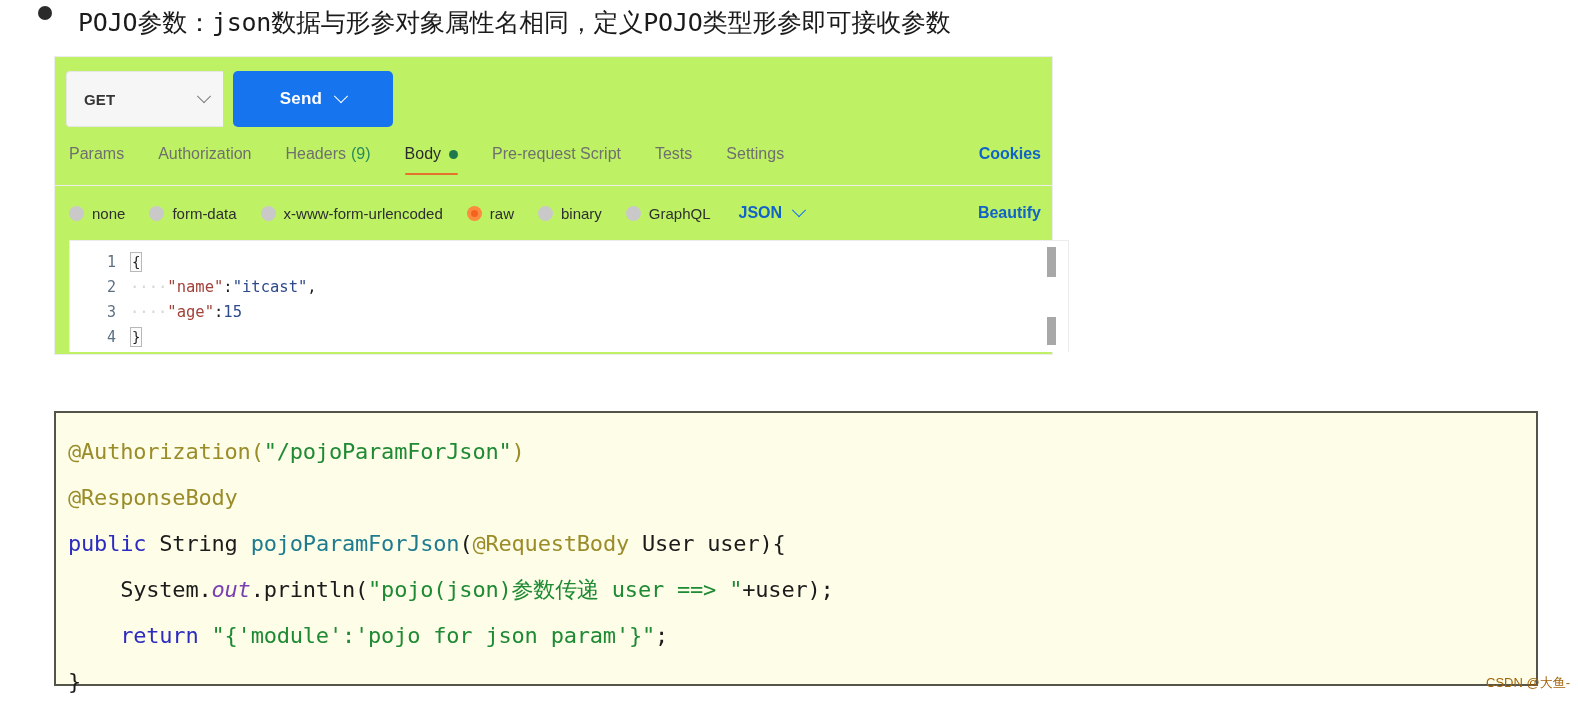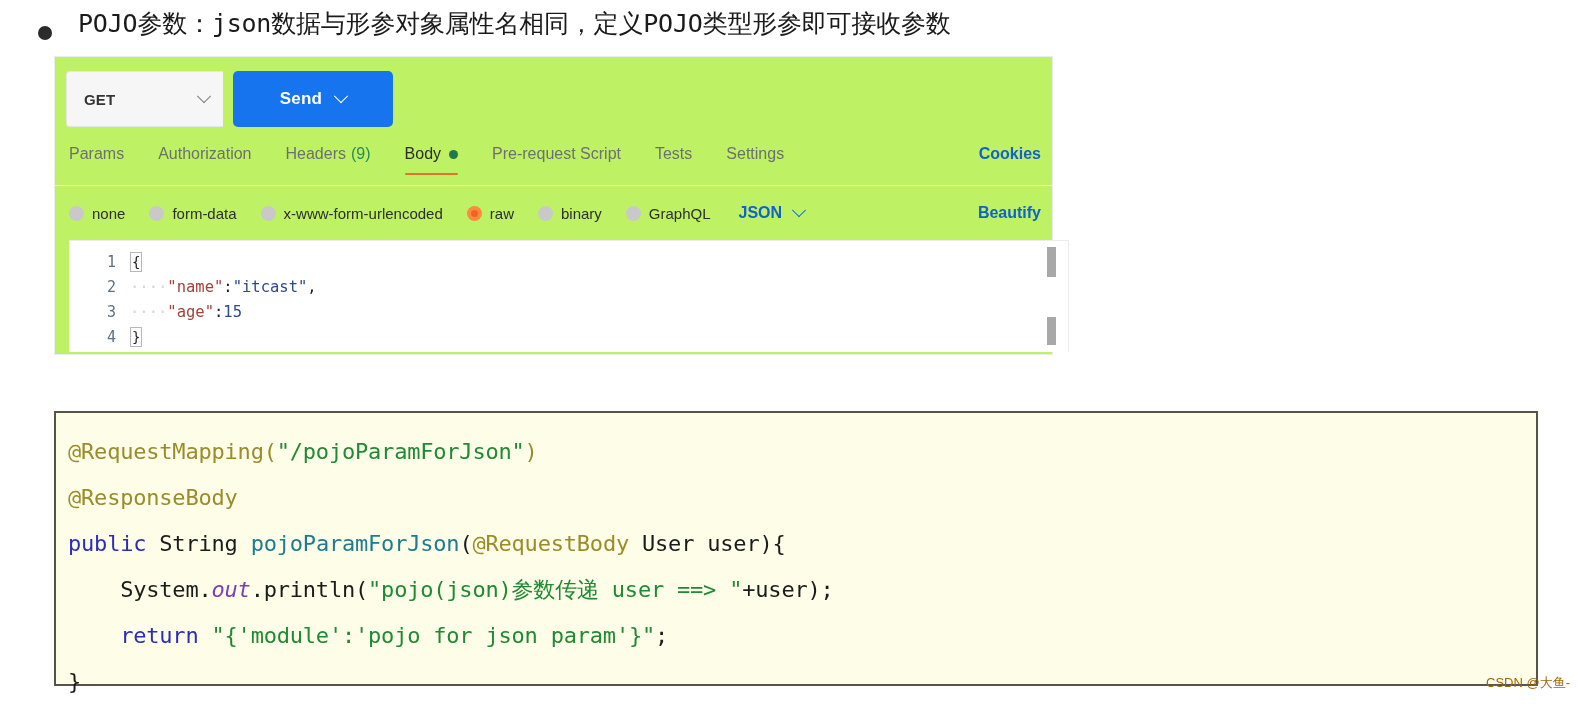--- a/index.html
+++ b/index.html
@@ -12,23 +12,23 @@
     height: 710px;
     position: relative;
     font-family: "Liberation Sans", sans-serif;
     overflow: hidden;
   }
 
   
   .heading-row {
     position: absolute;
     left: 38px;
-    top: 0;
-    display: flex;
-    align-items: flex-end;
+    top: 6px;
+    display: flex;
+    align-items: flex-start;
     height: 40px;
   }
   .bullet-dot {
     width: 14px;
     height: 14px;
     border-radius: 50%;
     background: #2b2b2b;
     flex: none;
     margin-right: 26px;
   }
@@ -450,21 +450,21 @@
       <div class="code-line"><span class="fold-box json-punc">}</span></div>
       <div class="editor-scrollbar">
         <div class="sb-thumb top"></div>
         <div class="sb-thumb bottom"></div>
       </div>
     </div>
   </div>
 </div>
 
 <div class="codeblock">
-  <div class="java-line"><span class="j-anno">@RequestMapping(</span><span class="j-str">"/pojoParamForJson"</span><span class="j-anno">)</span></div>
+  <div class="java-line"><span class="j-anno">@Authorization(</span><span class="j-str">"/pojoParamForJson"</span><span class="j-anno">)</span></div>
   <div class="java-line"><span class="j-anno">@ResponseBody</span></div>
   <div class="java-line"><span class="j-kw">public</span><span class="j-plain"> String </span><span class="j-method">pojoParamForJson</span><span class="j-plain">(</span><span class="j-anno">@RequestBody</span><span class="j-plain"> User user){</span></div>
   <div class="java-line"><span class="j-plain">    System.</span><span class="j-field">out</span><span class="j-plain">.println(</span><span class="j-str">"pojo(json)参数传递 user ==&gt; "</span><span class="j-plain">+user);</span></div>
   <div class="java-line"><span class="j-plain">    </span><span class="j-kw">return</span><span class="j-str"> "{'module':'pojo for json param'}"</span><span class="j-plain">;</span></div>
   <div class="java-line"><span class="j-plain">}</span></div>
 </div>
 
 <div class="watermark">CSDN @大鱼-</div>
 
 </body></html>

